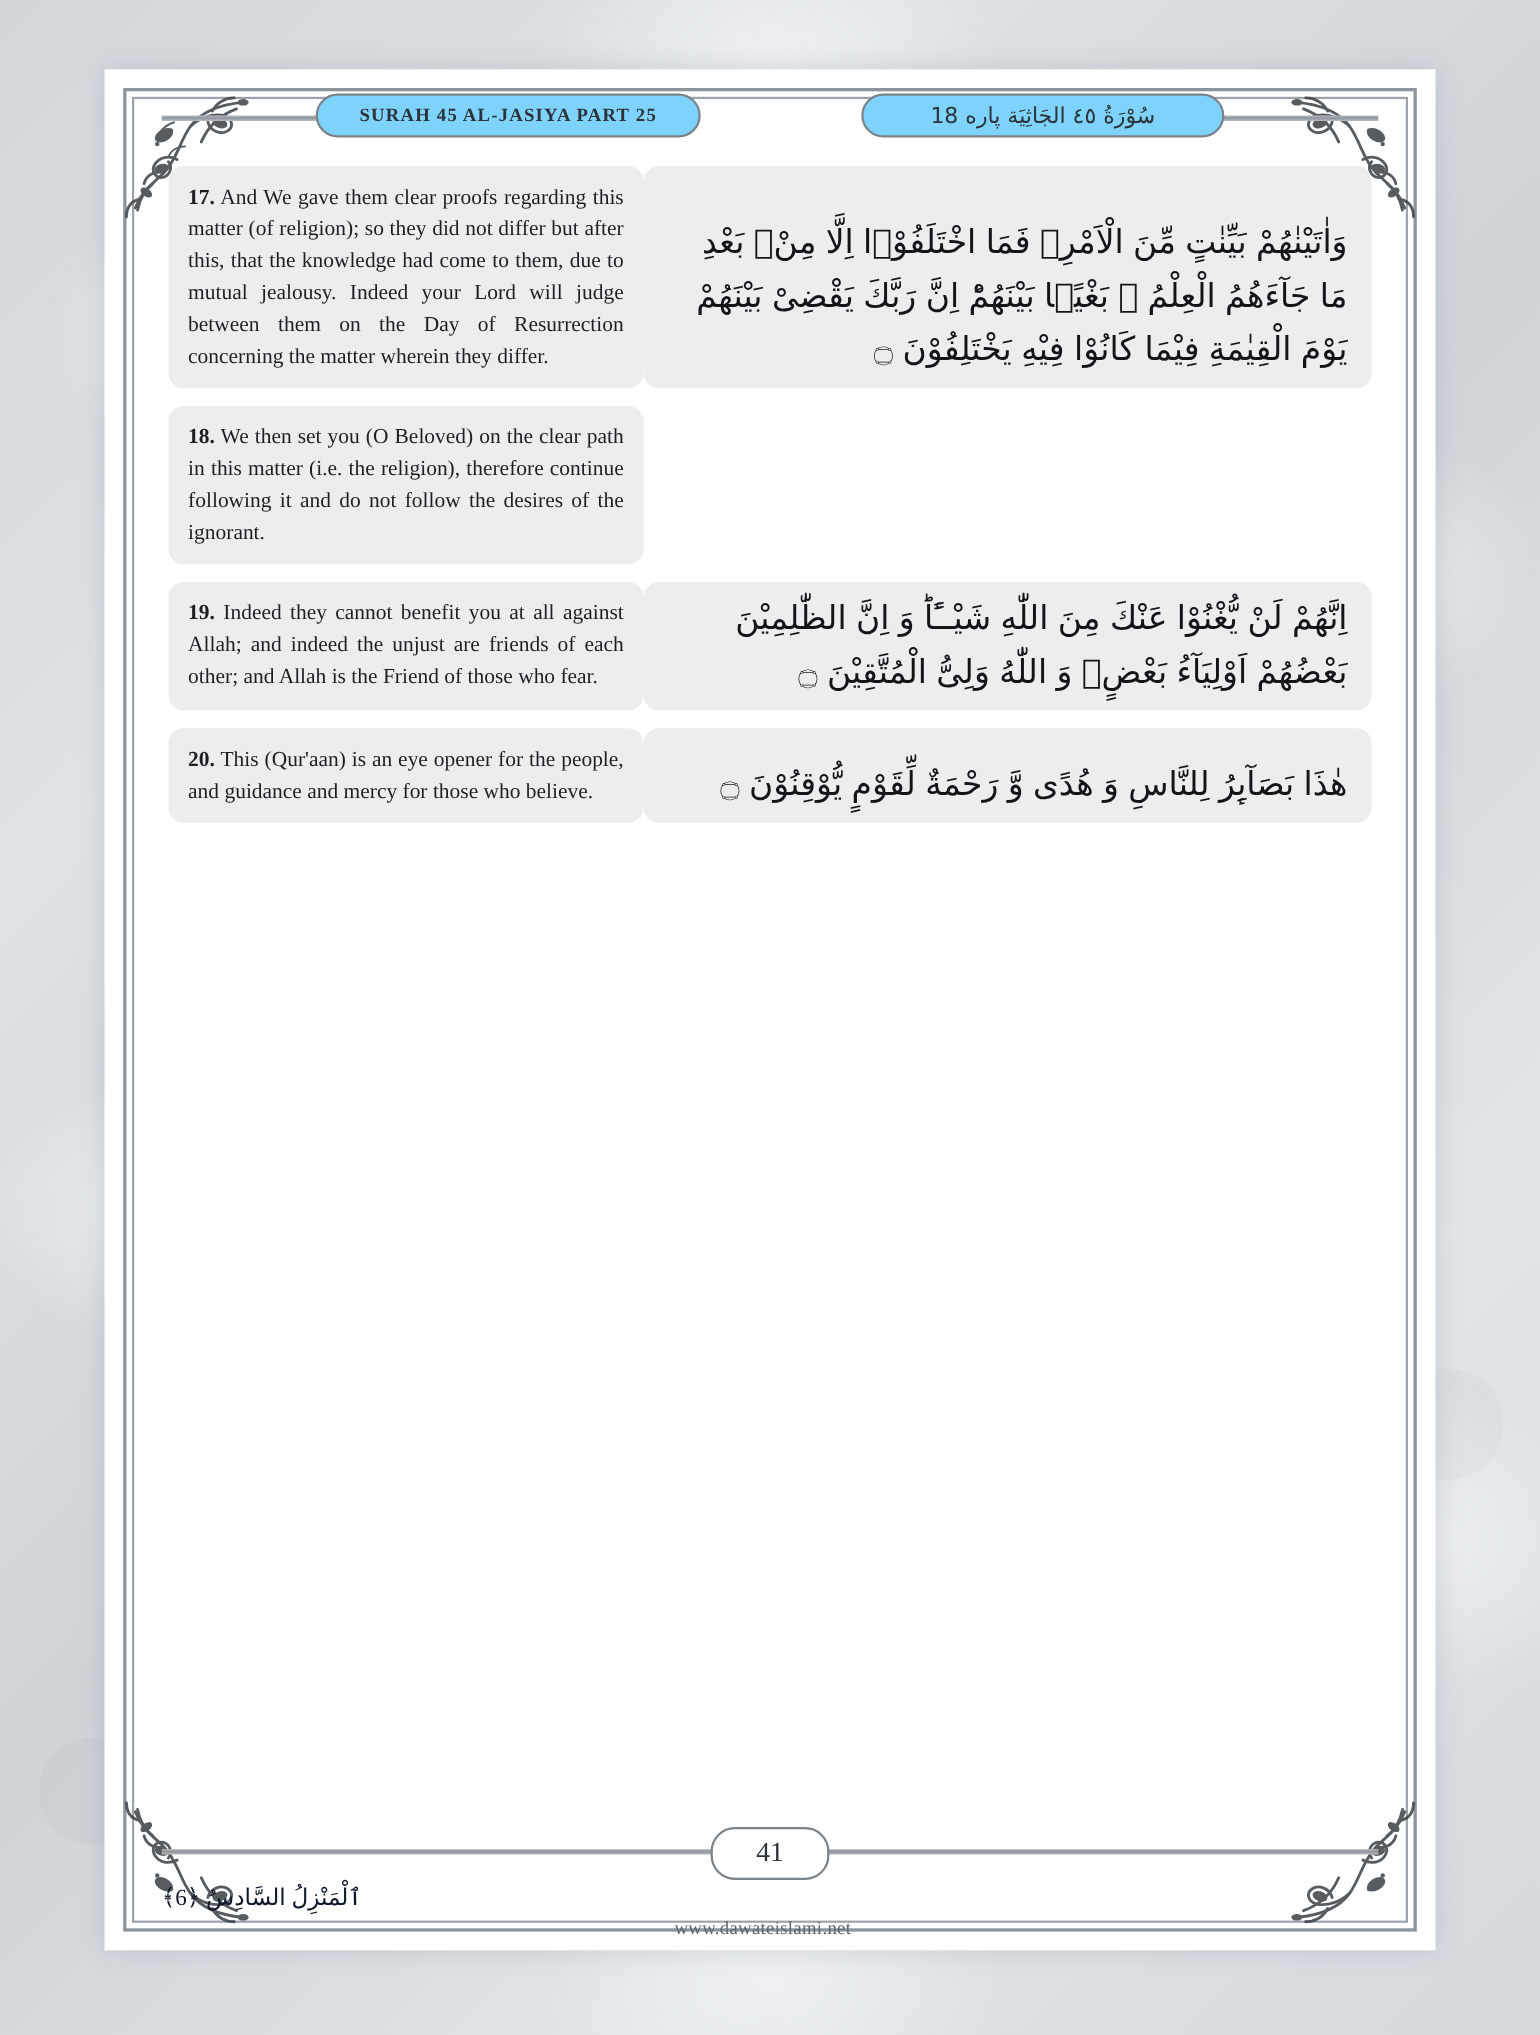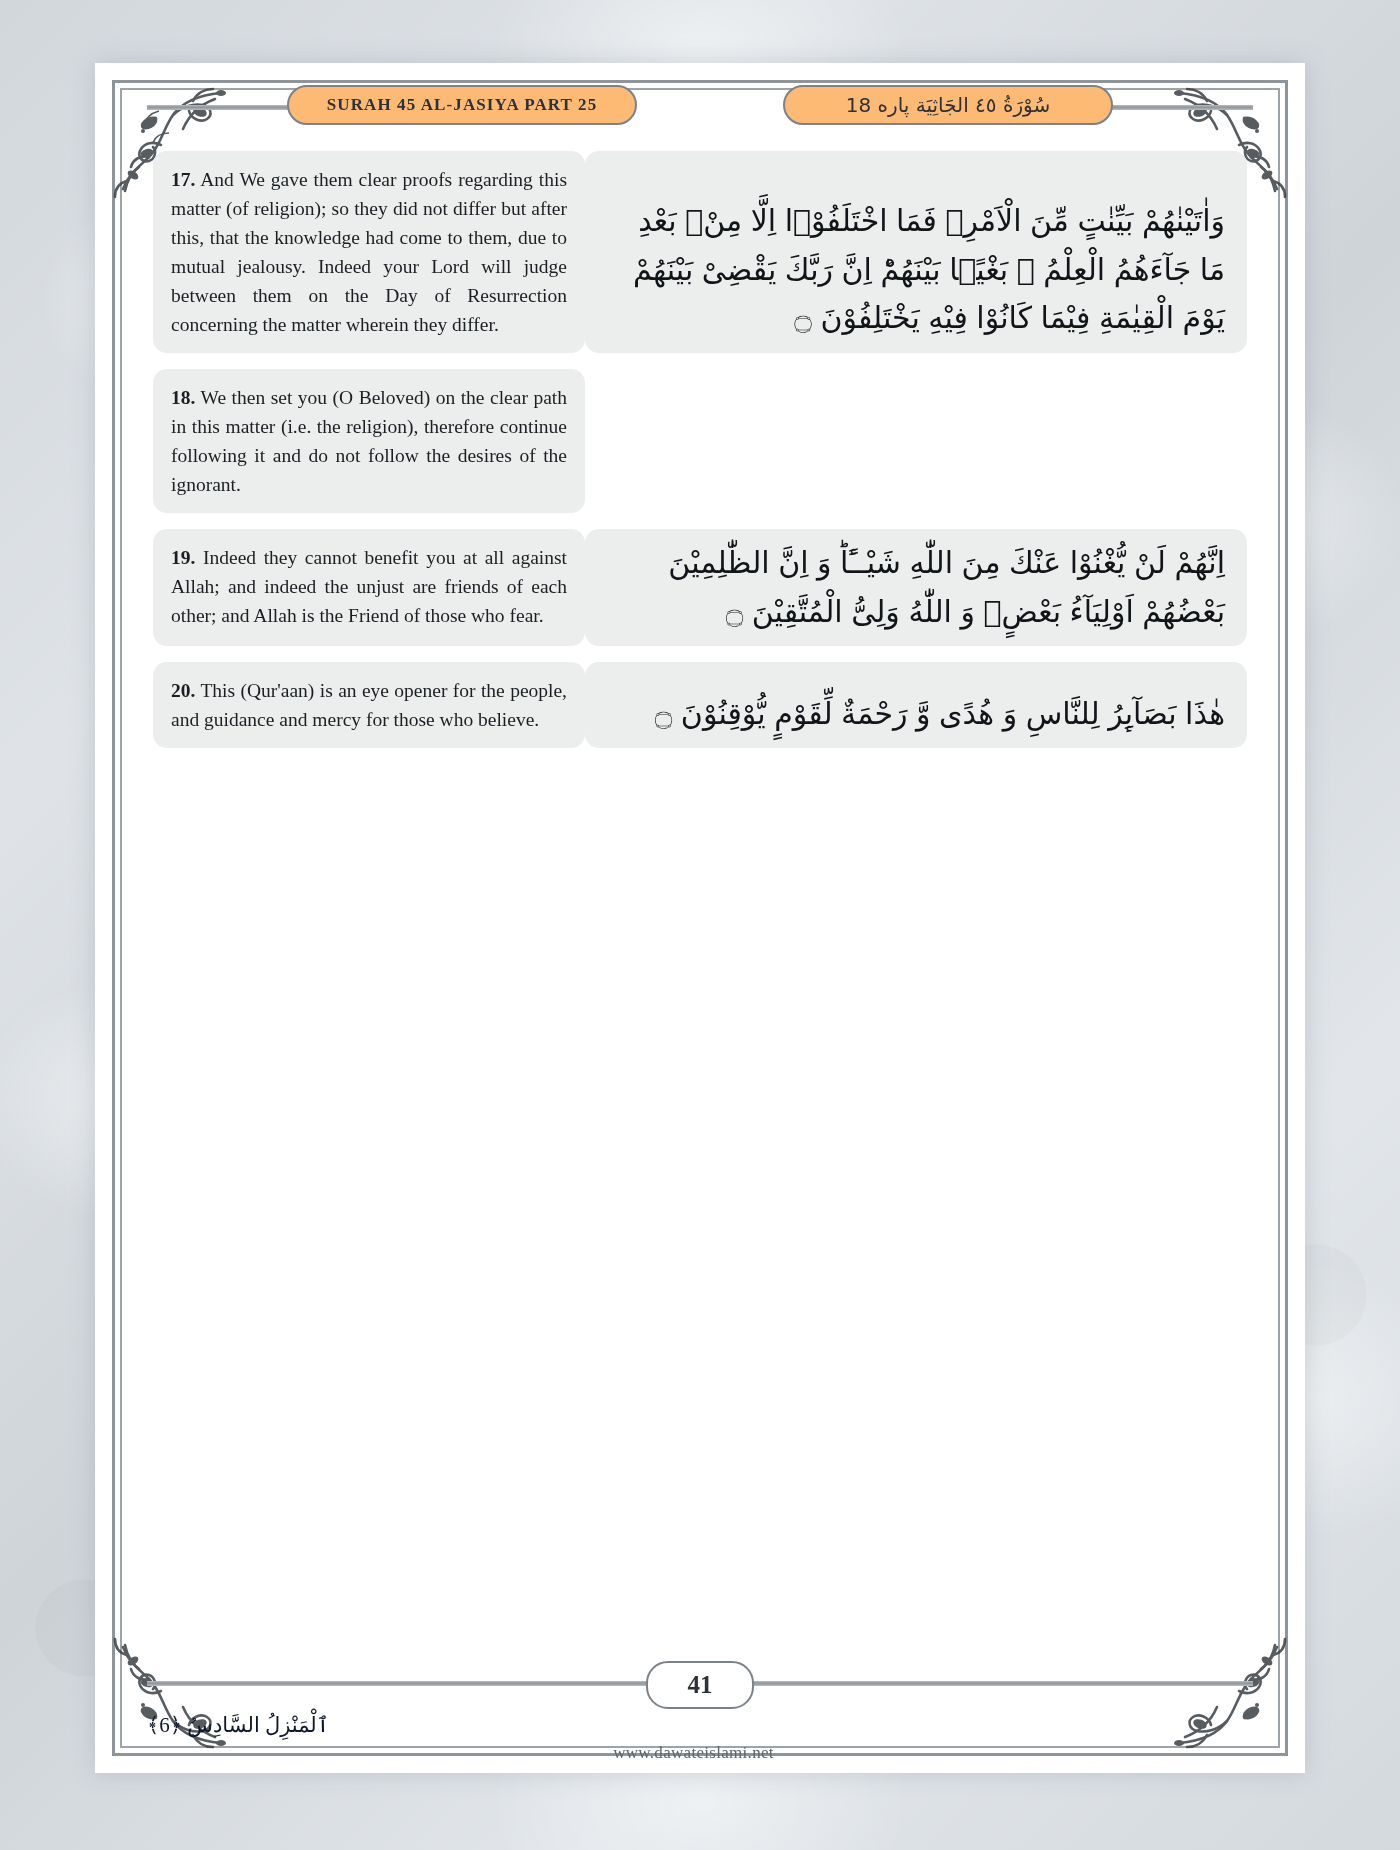--- a/index.html
+++ b/index.html
@@ -104,21 +104,21 @@
   }
   .rule-left  { left: 0;   width: 190px; }
   .rule-right { right: 0;  width: 190px; }
 
   .ribbon {
     position: absolute;
     top: 0;
     height: 40px;
     border: 2.5px solid #7b8288;
     border-radius: 22px;
-    background: #fdba74;
+    background: #7dd3fc;
     display: flex;
     align-items: center;
     justify-content: center;
     box-sizing: border-box;
   }
   .ribbon-en {
     left: 140px;
     width: 350px;
   }
   .ribbon-ar {
@@ -223,21 +223,21 @@
     border: 2.5px solid #7b8288;
     border-radius: 22px;
     background: #ffffff;
     display: flex;
     align-items: center;
     justify-content: center;
   }
   .pagebox .num {
     font-family: "Liberation Serif", serif;
     font-size: 25px;
-    font-weight: bold;
+    font-weight: normal;
     color: #2c3237;
   }
 
   .foot-ar {
     position: absolute;
     left: 0; right: 0;
     top: 54px;
     text-align: left;
     font-family: Liberation Serif, serif;
     font-size: 21px;

